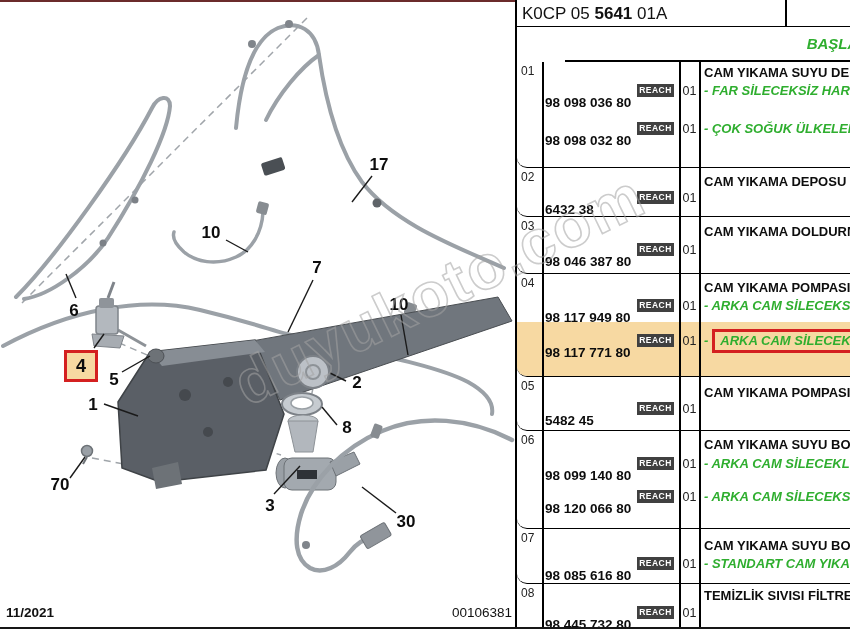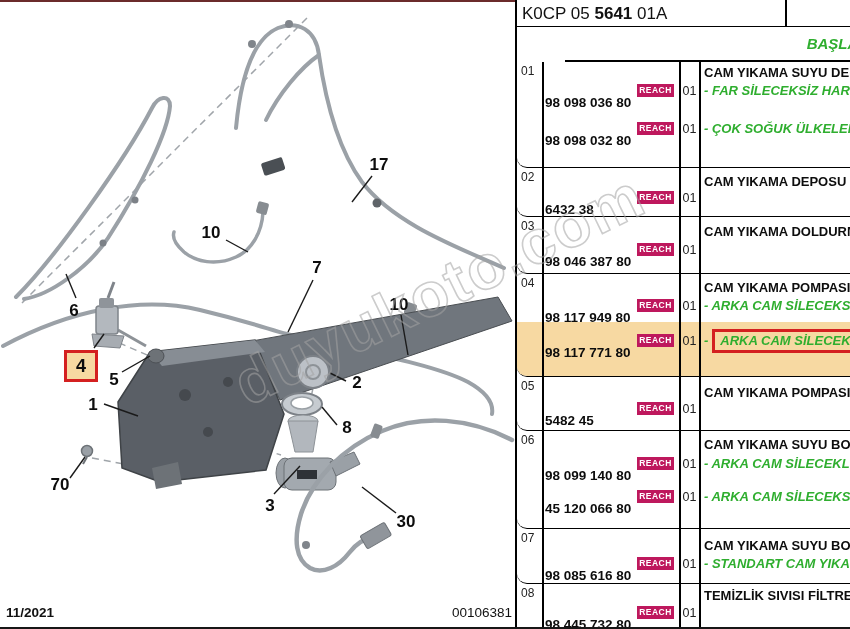--- a/index.html
+++ b/index.html
@@ -36,21 +36,21 @@
             color:#2fae2f;white-space:nowrap;}
   .tbody{position:relative;}
   .vline{position:absolute;top:0;bottom:0;width:1.5px;background:#000;z-index:3;}
   .v1{left:25px}.v2{left:162px}.v3{left:182px}
   .trow{position:relative;border-bottom:1.5px solid #000;box-sizing:border-box;overflow:hidden;border-radius:10px;}
   .idx{position:absolute;left:4px;top:2px;font-size:12px;color:#222;z-index:2;}
   .title{position:absolute;left:187px;font-size:13px;font-weight:bold;color:#0d0d0d;
          white-space:nowrap;z-index:2;}
   .item{position:absolute;left:0;right:0;height:20px;z-index:2;}
   .pn{position:absolute;left:28px;top:1px;font-size:13.5px;font-weight:bold;color:#0d0d0d;white-space:nowrap;margin-top:12px;}
-  .reach{position:absolute;left:120px;top:2px;width:37px;height:13px;background:#be185d;color:#fff;
+  .reach{position:absolute;left:120px;top:2px;width:37px;height:13px;background:#404040;color:#fff;
          font-size:8.5px;font-weight:bold;text-align:center;line-height:13px;letter-spacing:.5px;}
   .qty{position:absolute;left:163px;top:2px;width:19px;text-align:center;font-size:12.5px;color:#222;}
   .green{position:absolute;left:187px;top:1px;font-size:13px;font-weight:bold;font-style:italic;
          color:#2fae2f;white-space:nowrap;}
   .hl{position:absolute;left:0;right:0;bottom:0;background:#f7d9a2;z-index:1;}
   .redbox{display:inline-block;border:3px solid #d42020;padding:1px 5px 2px;margin-left:4px;}
 </style>
 </head>
 <body>
 
@@ -268,21 +268,21 @@
       <div class="trow" style="height:98px">
         <div class="idx">06</div>
         <div class="title" style="top:6px">CAM YIKAMA SUYU BORU</div>
         <div class="item" style="top:24px">
           <span class="pn">98 099 140 80</span>
           <span class="reach">REACH</span>
           <span class="qty">01</span>
           <span class="green">- ARKA CAM SİLECEKLİ</span>
         </div>
         <div class="item" style="top:57px">
-          <span class="pn">45 120 066 80</span>
+          <span class="pn">98 120 066 80</span>
           <span class="reach">REACH</span>
           <span class="qty">01</span>
           <span class="green">- ARKA CAM SİLECEKSİZ</span>
         </div>
       </div>
 
       <div class="trow" style="height:55px">
         <div class="idx">07</div>
         <div class="title" style="top:9px">CAM YIKAMA SUYU BORU</div>
         <div class="item" style="top:26px">

